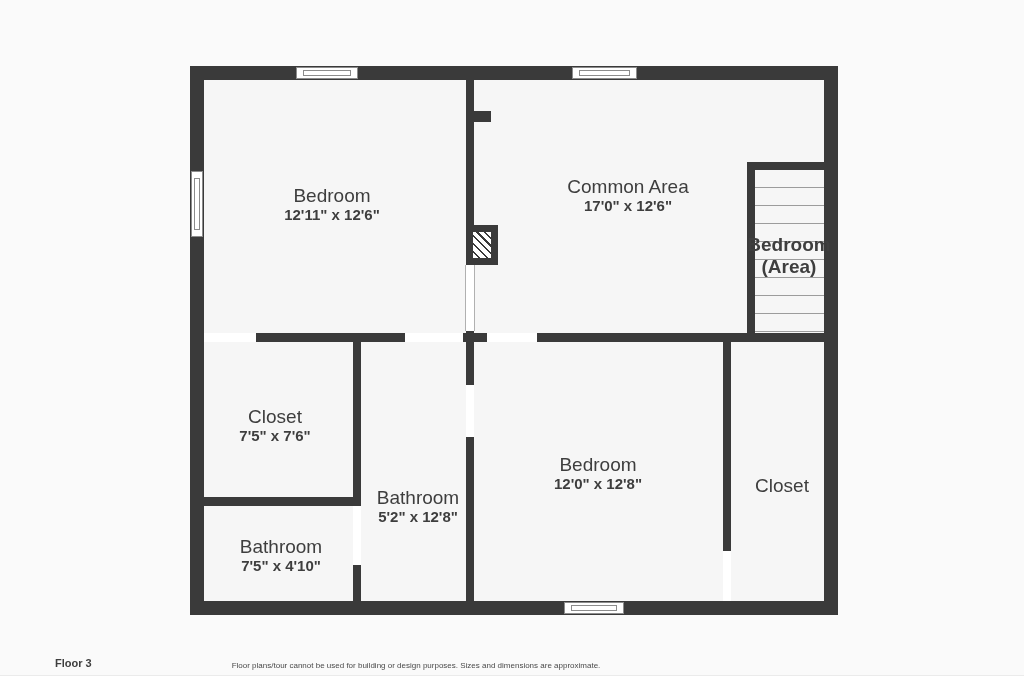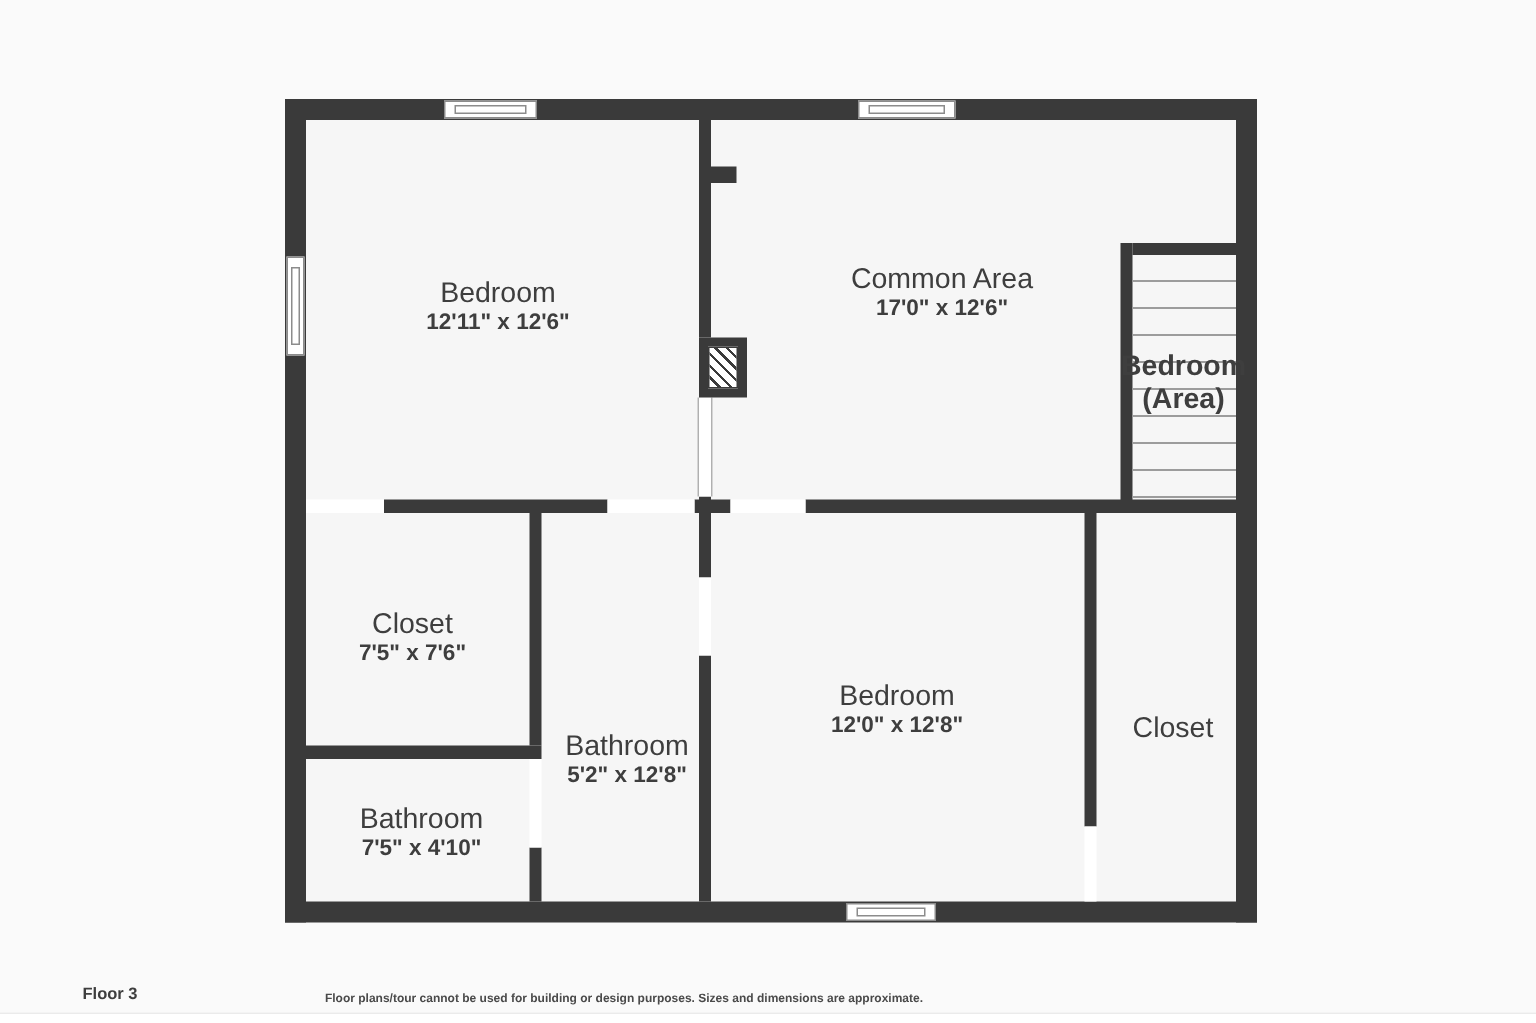--- a/index.html
+++ b/index.html
@@ -43,21 +43,21 @@
   }
   
   .room-label{position:absolute;text-align:center;color:var(--text);}
   .room-name{font-size:19px;font-weight:normal;line-height:20px;}
   .room-dims{font-size:15px;font-weight:bold;line-height:18px;}
   .stairs-label{position:absolute;left:741px;top:234px;width:96px;text-align:center;color:var(--text);}
   .stairs-label div{font-size:19px;font-weight:bold;line-height:22px;}
   
   .bottom-strip{position:absolute;left:0;top:675px;width:1024px;height:7px;background:#ffffff;border-top:1px solid #ebebeb;}
   .floor-label{position:absolute;left:55px;top:657px;font-size:11px;font-weight:bold;color:var(--text);}
-  .disclaimer{position:absolute;left:0;top:661px;width:832px;text-align:center;font-size:8px;font-weight:bold;color:var(--disclaimer);}
+  .disclaimer{position:absolute;left:0;top:661px;width:832px;text-align:center;font-size:8px;font-weight:normal;color:var(--disclaimer);}
   .brand{position:absolute;right:6px;top:640px;font-size:32px;font-weight:normal;letter-spacing:1.5px;color:var(--brand);}
 </style>
 </head>
 <body>
 
 <div class="canvas">
 
   <div class="room-fill"></div>
 
   <div class="wall" style="left:190px;top:66px;width:648px;height:14px;"></div>

